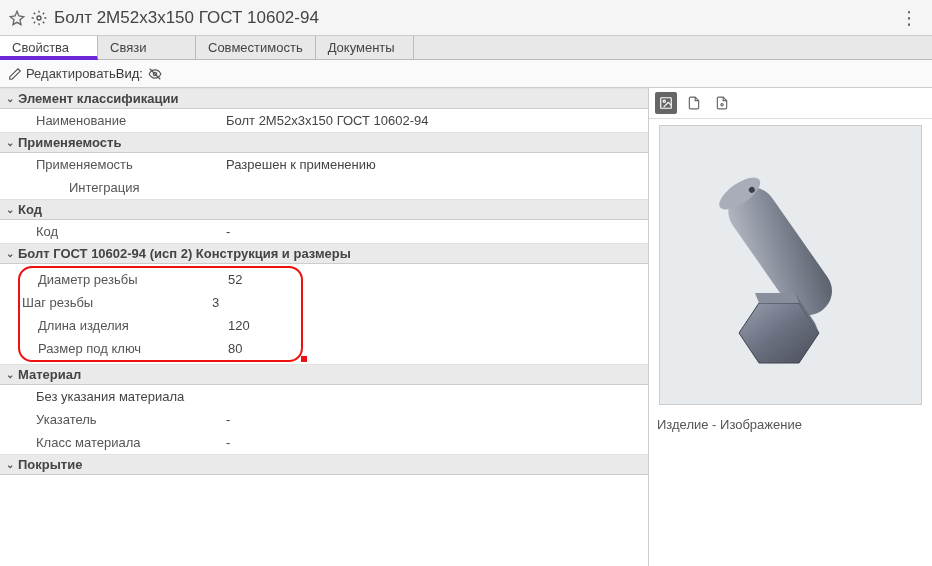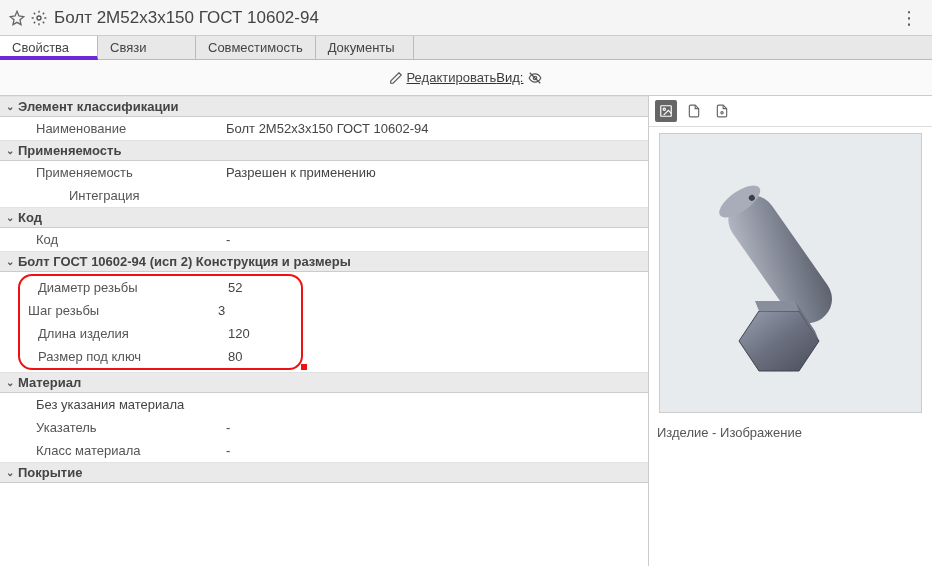--- a/index.html
+++ b/index.html
@@ -7,21 +7,21 @@
 
   .titlebar { display: flex; align-items: center; height: 36px; padding: 0 8px; border-bottom: 1px solid #ccc; background: #f5f5f5; }
   .titlebar .icon { width: 18px; height: 18px; display: flex; align-items: center; justify-content: center; color: #555; }
   .titlebar .title { font-size: 17px; color: #444; margin-left: 6px; flex: 1; }
   .titlebar .menu-dots { font-size: 18px; color: #555; padding: 0 6px; cursor: pointer; }
 
   .tabs { display: flex; height: 24px; border-bottom: 1px solid #bbb; background: #e8e8e8; }
   .tab { padding: 0 12px; line-height: 23px; border-right: 1px solid #bbb; cursor: pointer; color: #444; min-width: 98px; }
   .tab.active { background: #fff; border-bottom: 4px solid #6d28d9; margin-bottom: -1px; }
 
-  .toolbar { display: flex; align-items: center; justify-content: center; height: 36px; padding: 0 8px; border-bottom: 1px solid #ccc; background: #fafafa; text-decoration: underline; }
+  .toolbar { display: flex; align-items: center; justify-content: flex-start; height: 28px; padding: 0 8px; border-bottom: 1px solid #ccc; background: #fafafa; }
   .toolbar-left, .toolbar-right { display: flex; align-items: center; gap: 4px; }
   .tool-btn { display: flex; align-items: center; gap: 4px; color: #444; cursor: pointer; }
 
   .content { display: flex; height: calc(566px - 36px - 24px - 28px); }
   .left { flex: 1; border-right: 1px solid #ccc; overflow-y: auto; }
   .right { width: 283px; display: flex; flex-direction: column; }
 
   .section-header { display: flex; align-items: center; background: #eaeaea; border-bottom: 1px solid #ccc; border-top: 1px solid #e2e2e2; padding: 2px 6px; font-weight: 600; color: #444; cursor: pointer; }
   .section-header .chev { width: 12px; font-size: 10px; color: #555; }
   .row { display: flex; padding: 4px 0 4px 36px; color: #444; }
@@ -121,21 +121,21 @@
 
     <div class="section-header">
       <span class="chev">⌄</span>
       <span>Болт ГОСТ 10602-94 (исп 2) Конструкция и размеры</span>
     </div>
     <div class="highlight-box">
       <div class="row" style="padding-left:18px">
         <span class="label">Диаметр резьбы</span>
         <span class="value">52</span>
       </div>
-      <div class="row" style="padding-left:8px">
+      <div class="row" style="padding-left:2px">
         <span class="label">Шаг резьбы</span>
         <span class="value">3</span>
       </div>
       <div class="row" style="padding-left:18px">
         <span class="label">Длина изделия</span>
         <span class="value">120</span>
       </div>
       <div class="row" style="padding-left:18px">
         <span class="label">Размер под ключ</span>
         <span class="value">80</span>

